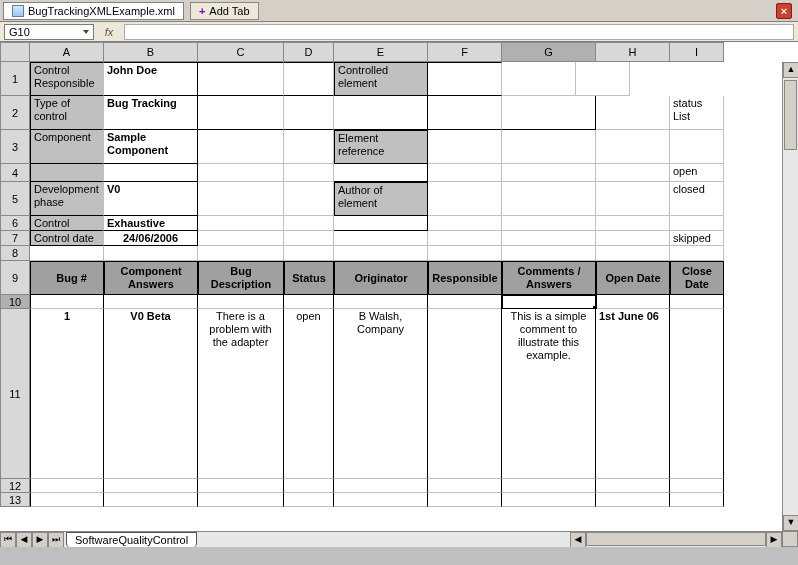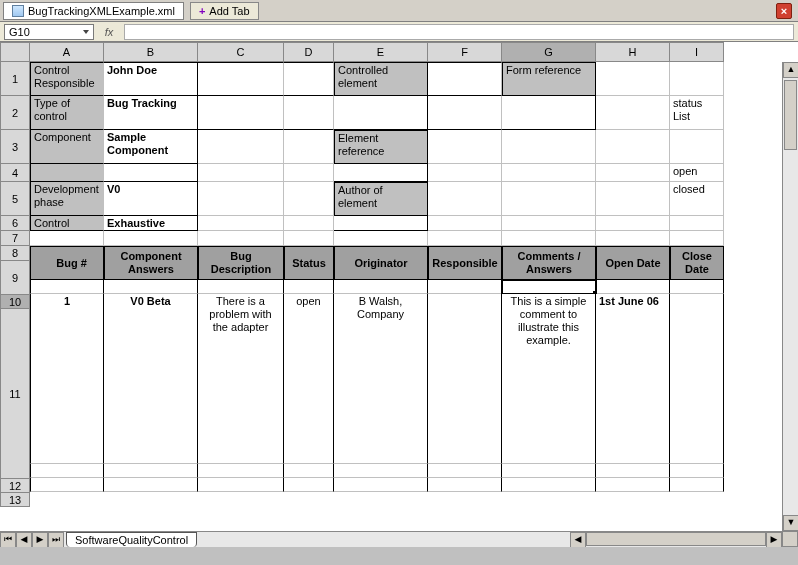--- a/index.html
+++ b/index.html
@@ -304,21 +304,20 @@
 
   <div class="grid" id="grid">
 
     <div class="gridrow" style="height: 34px;">
       <div class="cell lbl bthick-l bthick-t bthick-b" style="width: 74px; height: 100%;">Control Responsible</div>
       <div class="cell bold bthick-t bthick-b bthick-r" style="width: 94px; height: 100%;">John Doe</div>
       <div class="cell bthick-t bthick-b" style="width: 86px; height: 100%;"></div>
       <div class="cell bthick-t bthick-b" style="width: 50px; height: 100%;"></div>
       <div class="cell lbl bthick" style="width: 94px; height: 100%;">Controlled element</div>
       <div class="cell bthick-t bthick-b" style="width: 74px; height: 100%;"></div>
-      <div class="cell lbl bthick" style="width: 94px; height: 100%;">Form reference</div>
       <div class="cell" style="width: 74px; height: 100%;"></div>
       <div class="cell" style="width: 54px; height: 100%;"></div>
     </div>
 
     <div class="gridrow" style="height: 34px;">
       <div class="cell lbl bthick-l bthick-b" style="width: 74px; height: 100%;">Type of control</div>
       <div class="cell bold bthick-b bthick-r" style="width: 94px; height: 100%;">Bug Tracking</div>
       <div class="cell bthick-b" style="width: 86px; height: 100%;"></div>
       <div class="cell bthick-b" style="width: 50px; height: 100%;"></div>
       <div class="cell bthick-b bthick-r" style="width: 94px; height: 100%;"></div>
@@ -369,20 +368,31 @@
       <div class="cell bold bthick-b bthick-r" style="width: 94px; height: 100%;">Exhaustive</div>
       <div class="cell" style="width: 86px; height: 100%;"></div>
       <div class="cell" style="width: 50px; height: 100%;"></div>
       <div class="cell bthick-b bthick-r" style="width: 94px; height: 100%;"></div>
       <div class="cell" style="width: 74px; height: 100%;"></div>
       <div class="cell" style="width: 94px; height: 100%;"></div>
       <div class="cell" style="width: 74px; height: 100%;"></div>
       <div class="cell" style="width: 54px; height: 100%;"></div>
     </div>
 
+    <div class="gridrow" style="height: 15px;">
+      <div class="cell lbl bthick-l bthick-b" style="width: 74px; height: 100%;">Control date</div>
+      <div class="cell bold center bthick-b bthick-r" style="width: 94px; height: 100%;">24/06/2006</div>
+      <div class="cell" style="width: 86px; height: 100%;"></div>
+      <div class="cell" style="width: 50px; height: 100%;"></div>
+      <div class="cell" style="width: 94px; height: 100%;"></div>
+      <div class="cell" style="width: 74px; height: 100%;"></div>
+      <div class="cell" style="width: 94px; height: 100%;"></div>
+      <div class="cell" style="width: 74px; height: 100%;"></div>
+      <div class="cell" style="width: 54px; height: 100%;">skipped</div>
+    </div>
 
     <div class="gridrow" style="height: 15px;">
       <div class="cell" style="width: 74px; height: 100%;"></div>
       <div class="cell" style="width: 94px; height: 100%;"></div>
       <div class="cell" style="width: 86px; height: 100%;"></div>
       <div class="cell" style="width: 50px; height: 100%;"></div>
       <div class="cell" style="width: 94px; height: 100%;"></div>
       <div class="cell" style="width: 74px; height: 100%;"></div>
       <div class="cell" style="width: 94px; height: 100%;"></div>
       <div class="cell" style="width: 74px; height: 100%;"></div>

